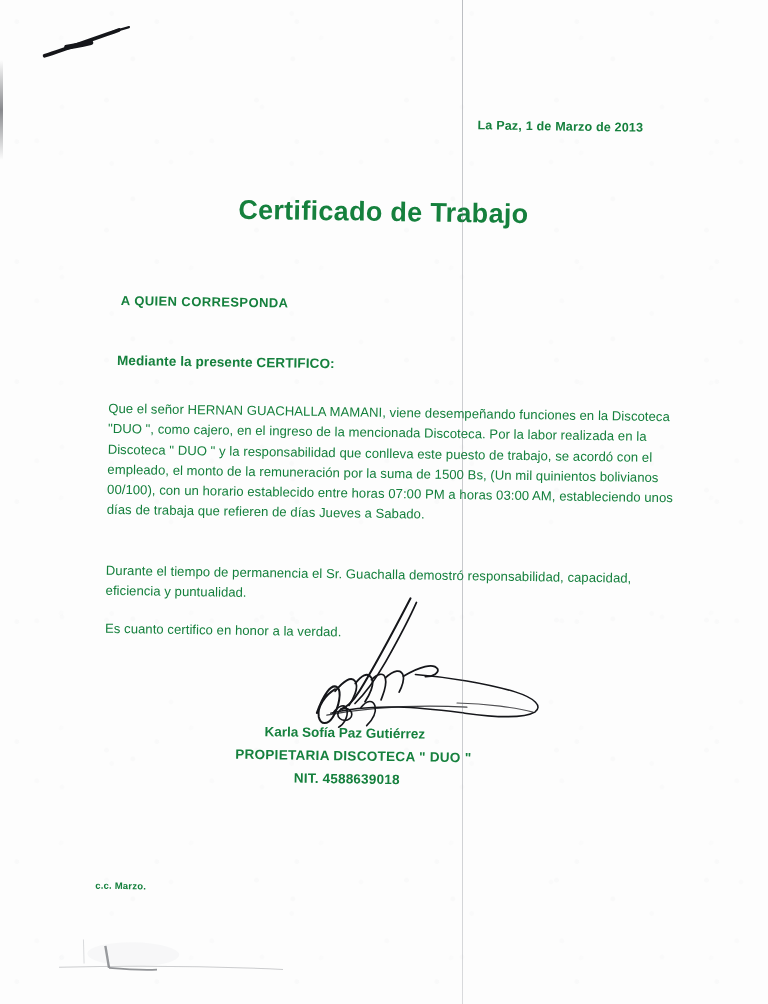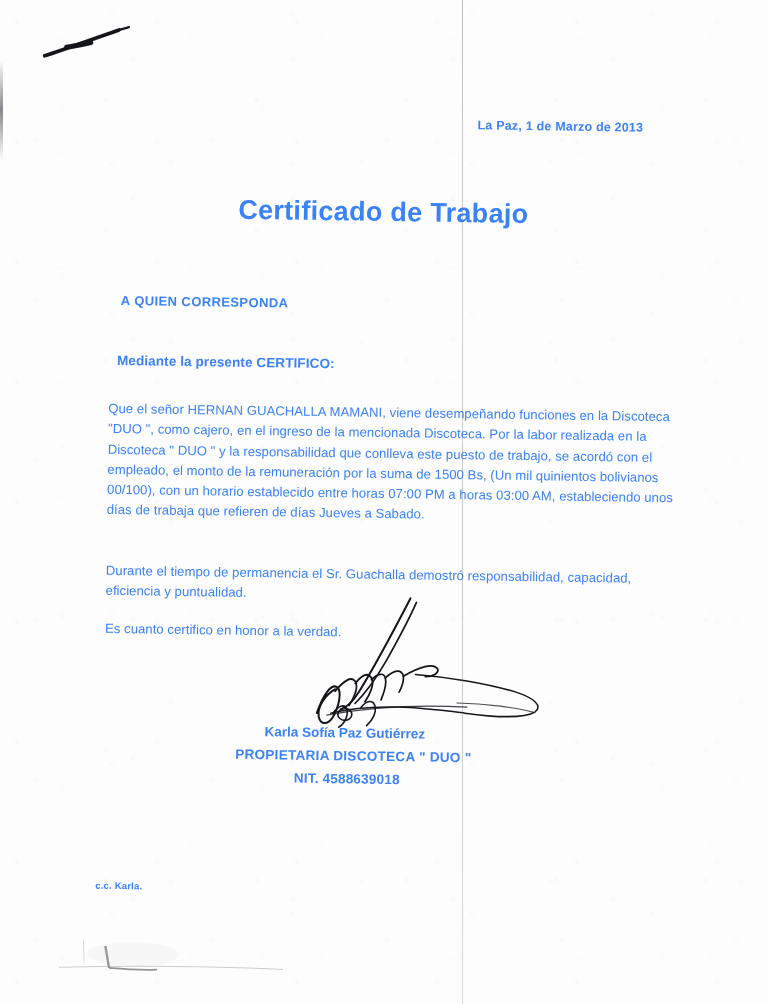--- a/index.html
+++ b/index.html
@@ -10,21 +10,21 @@
   }
   body {
     font-family: "Liberation Sans", sans-serif;
   }
   #page {
     position: relative;
     width: 768px;
     height: 1004px;
     overflow: hidden;
     background: #fdfdfd;
-    color: #3b82f6;
+    color: #15803d;
   }
   
   #grain {
     position: absolute;
     inset: 0;
     pointer-events: none;
     opacity: .55;
     background:
       radial-gradient(circle at 12% 18%, rgba(120,125,135,.045) 0 2px, transparent 3px),
       radial-gradient(circle at 62% 9%,  rgba(120,125,135,.04)  0 2px, transparent 3px),
@@ -175,21 +175,21 @@
         <path d="M30 120 C 70 112, 120 108, 170 110" stroke-width="1.2" opacity=".8"></path>
       </g>
     </svg>
 
     <div class="tx" id="sig-name">Karla Sofía Paz Gutiérrez</div>
 
     <div class="tx" id="sig-role">PROPIETARIA DISCOTECA " DUO "</div>
 
     <div class="tx" id="sig-nit">NIT. 4588639018</div>
 
-    <div class="tx" id="cc-note">c.c. Karla.</div>
+    <div class="tx" id="cc-note">c.c. Marzo.</div>
 
     <svg class="ink" id="bottom-smudge" width="280" height="50" viewBox="0 0 280 50">
       <path d="M6 42 C 60 40, 140 38, 230 41" stroke="#3a3d45" stroke-width="1" fill="none" opacity=".5"></path>
       <path d="M52 20 L 56 42" stroke="#2a2d34" stroke-width="2.4" fill="none"></path>
       <path d="M56 42 C 70 43, 90 44, 104 43" stroke="#2a2d34" stroke-width="1.6" fill="none"></path>
       <path d="M30 14 L 31 38" stroke="#6a6f78" stroke-width=".8" fill="none" opacity=".6"></path>
       <ellipse cx="80" cy="28" rx="46" ry="12" fill="#8d919a" opacity=".10"></ellipse>
     </svg>
 
   </div>

